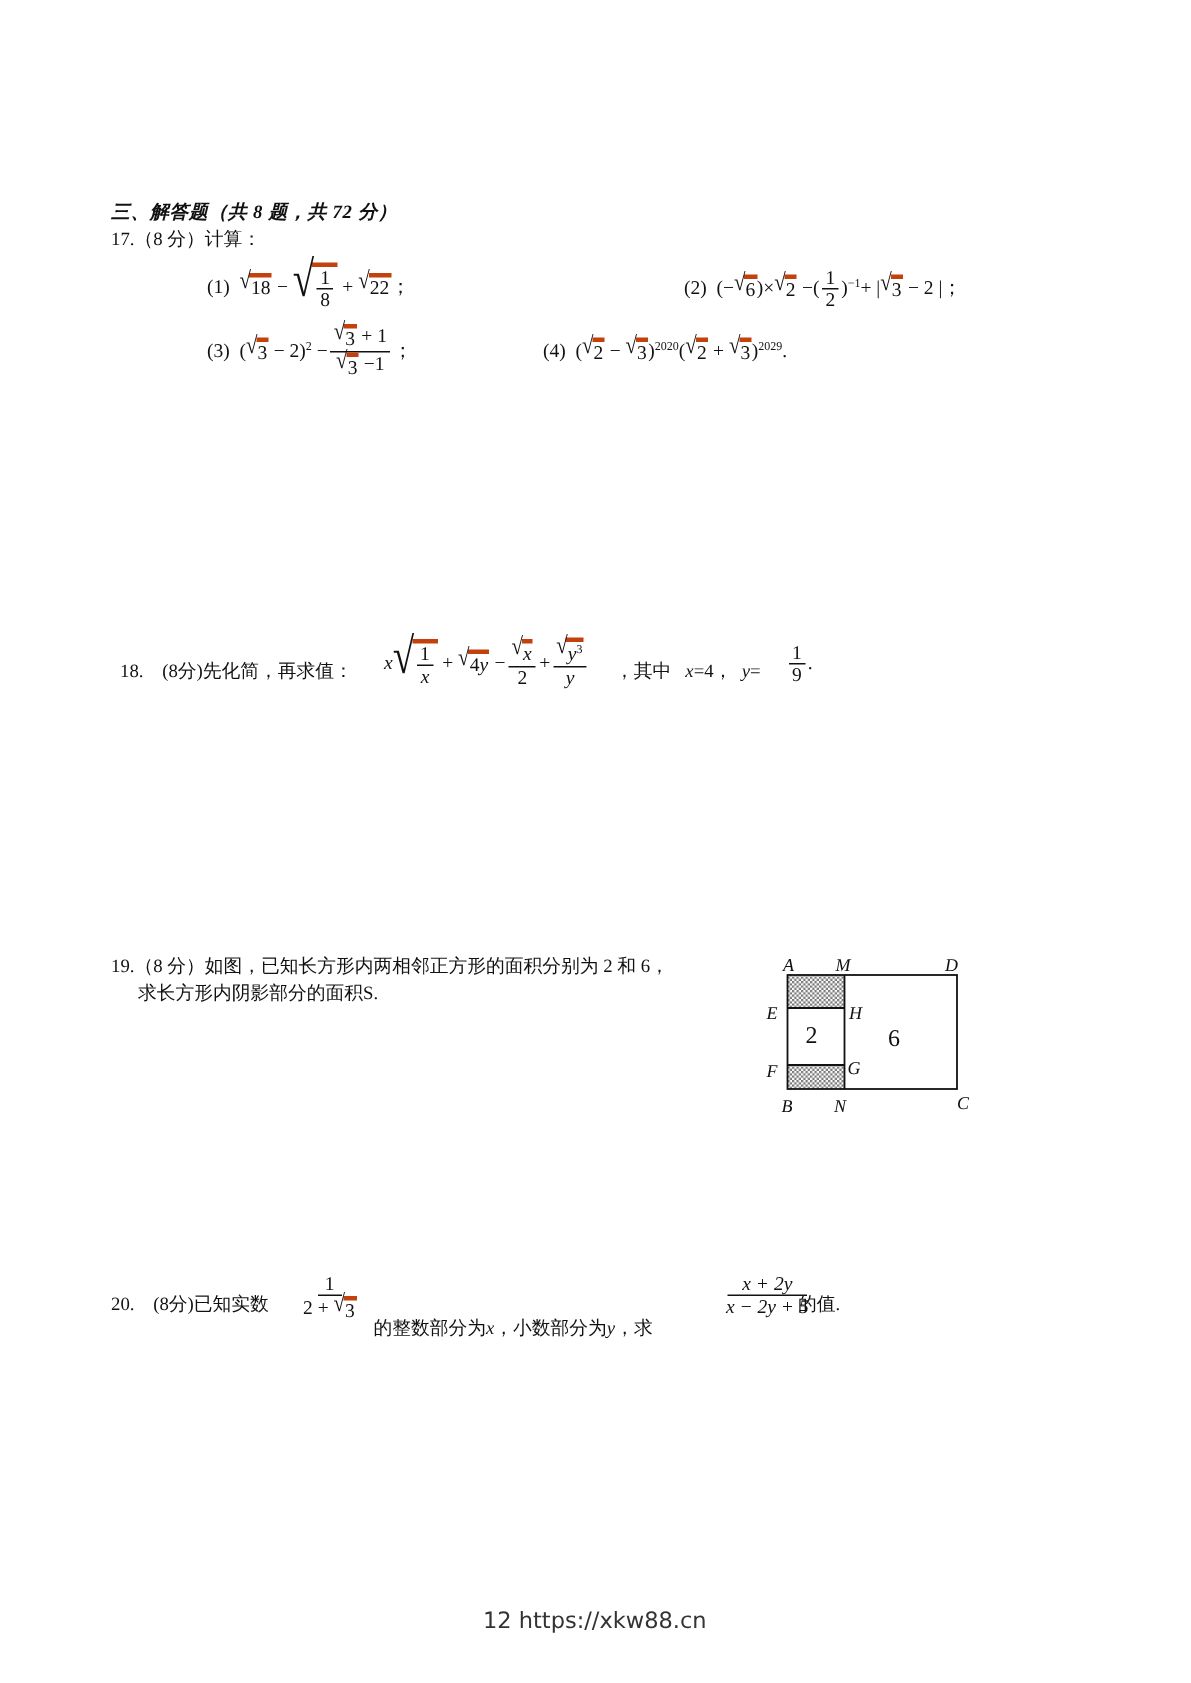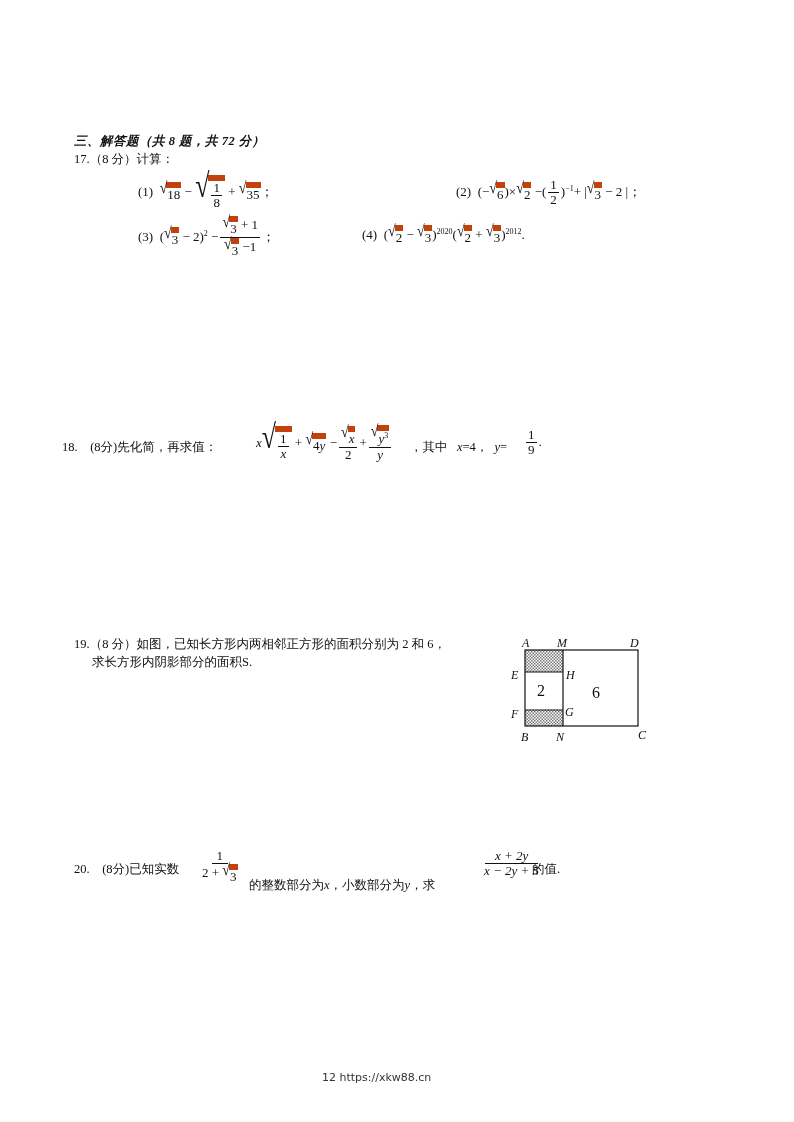--- a/index.html
+++ b/index.html
@@ -9,23 +9,23 @@
   .sec-title { font-size:12.5px; font-weight:bold; letter-spacing:0.5px;font-style:italic; }
   .q { font-size:12.5px; }
   .m { font-family:"Liberation Serif","DejaVu Serif",serif; font-size:13px; display:inline-flex; align-items:center; }
   .it { font-style:italic; }
   .frac { display:inline-flex; flex-direction:column; align-items:center; vertical-align:middle; margin:0 2px; line-height:1.05; }
   .frac .num { padding:0 2px; border-bottom:1px solid #111; }
   .frac .den { padding:0 2px; }
   .sqrt { display:inline-flex; align-items:stretch; vertical-align:middle; }
   .sqrt .rad { font-size:14px; line-height:1; margin-right:-1px; transform:scaleY(1.15); }
   .sqrt .rad.big { font-size:26px; transform:scaleY(1.3); }
-  .sqrt .under { border-top:6px solid #c2410c; padding:0 1px; line-height:1.15; }
+  .sqrt .under { border-top:3px solid #c2410c; padding:0 1px; line-height:1.15; }
   sup { font-size:8px; }
-  .footer { font-family:"DejaVu Sans","Liberation Sans",sans-serif; font-size:11px; color:#333; }
+  .footer { font-family:"DejaVu Sans","Liberation Sans",sans-serif; font-size:15px; color:#333; }
   .diag-lbl { font-style:italic; font-size:12px; }
 </style>
 </head>
 <body>
 
 <div class="abs sec-title" style="left:74px;top:133px;">三、解答题（共 8 题，共 72 分）</div>
 
 <div class="abs q" style="left:74px;top:151px;">17.（8 分）计算：</div>
 
 <div class="abs m" style="left:138px;top:175px;">
@@ -38,21 +38,21 @@
   <span class="sqrt">
       <span class="rad big">√</span>
       <span class="under"><span class="frac">
           <span class="num">1</span>
           <span class="den">8</span>
         </span></span>
     </span>
   <span>&nbsp;+&nbsp;</span>
   <span class="sqrt">
       <span class="rad">√</span>
-      <span class="under">35</span>
+      <span class="under">22</span>
     </span>
   <span>；</span>
 </div>
 
 <div class="abs m" style="left:456px;top:178px;">
   <span>(2)&nbsp;&nbsp;(−</span>
   <span class="sqrt">
       <span class="rad">√</span>
       <span class="under">6</span>
     </span>
@@ -108,24 +108,24 @@
   <span>)<sup>2020</sup>(</span>
   <span class="sqrt">
       <span class="rad">√</span>
       <span class="under">2</span>
     </span>
   <span>&nbsp;+&nbsp;</span>
   <span class="sqrt">
       <span class="rad">√</span>
       <span class="under">3</span>
     </span>
-  <span>)<sup>2012</sup>.</span>
-</div>
-
-<div class="abs q" style="left:62px;top:439px;">
+  <span>)<sup>2029</sup>.</span>
+</div>
+
+<div class="abs q" style="left:80px;top:439px;">
   <span>18.</span>
   <span>&nbsp;&nbsp;</span>
   <span>(8分)</span><span>先化简，再求值：</span>
 </div>
 <div class="abs m" style="left:256px;top:425px;">
   <span class="it">x</span>
   <span class="sqrt">
       <span class="rad big">√</span>
       <span class="under"><span class="frac">
           <span class="num">1</span>

